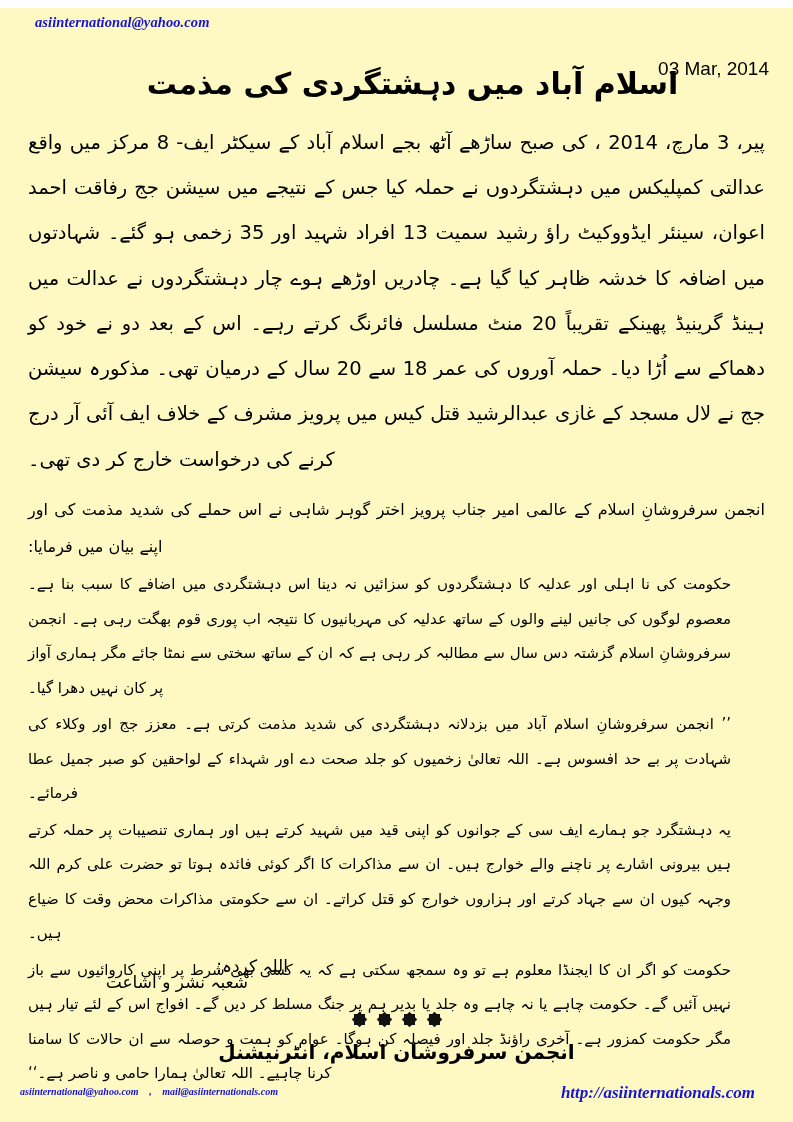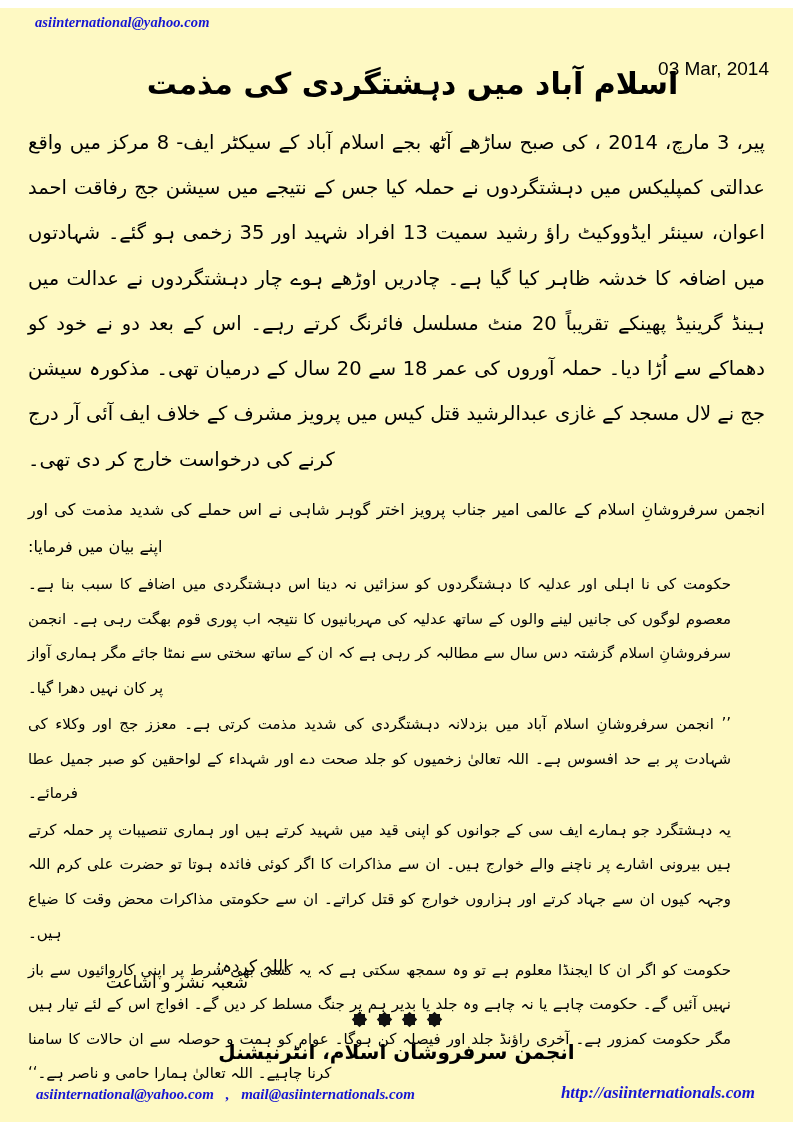--- a/index.html
+++ b/index.html
@@ -204,27 +204,27 @@
     position: absolute;
     top: 1078px;
     left: 0;
     width: 793px;
     height: 24px;
     direction: ltr;
   }
 
   .footer-emails {
     position: absolute;
-    left: 36px;
+    left: 20px;
     top: 0;
     color: #1414d2;
     font-family: "Liberation Serif", serif;
     font-style: italic;
     font-weight: bold;
-    font-size: 15px;
+    font-size: 10px;
     white-space: nowrap;
   }
 
   .footer-sep {
     display: inline-block;
     padding: 0 8px;
   }
 
   .footer-url {
     position: absolute;

